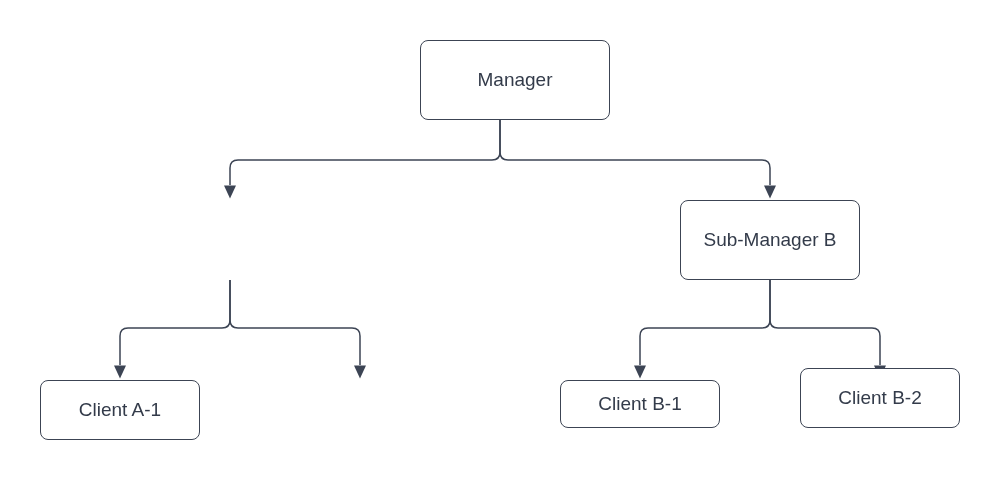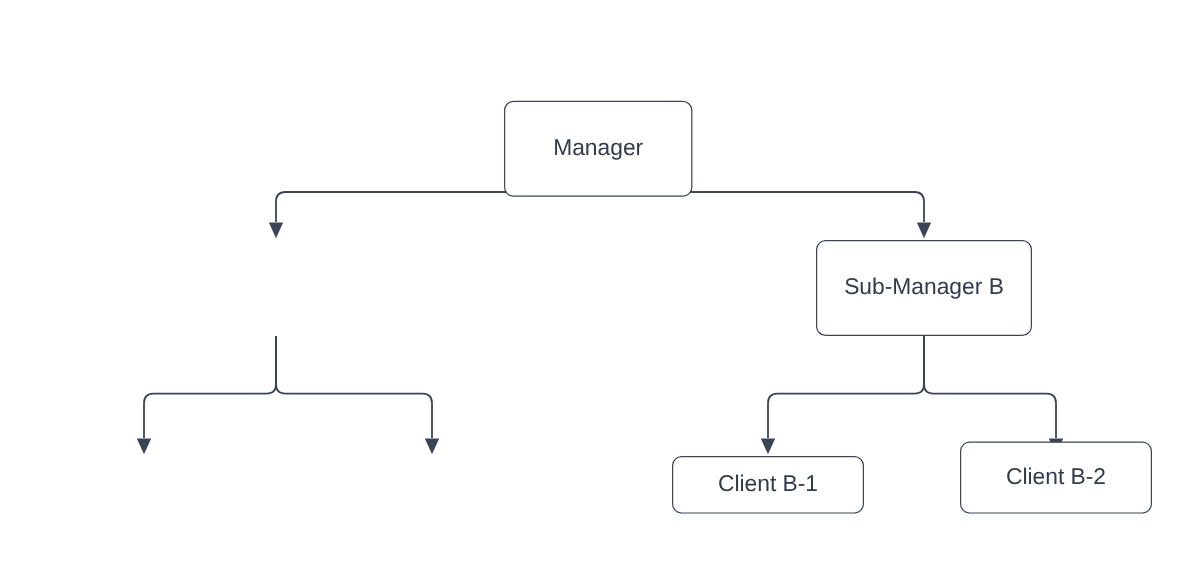--- a/index.html
+++ b/index.html
@@ -88,29 +88,32 @@
       <path class="arrow" d="M640 378.5 L634 365.5 L646 365.5 Z"></path>
     </g>
 
     <g>
       <path class="edge" d="M770 280 V320 Q770 328 778 328 H872 Q880 328 880 336 V365"></path>
       <path class="arrow" d="M880 378.5 L874 365.5 L886 365.5 Z"></path>
     </g>
 
   </svg>
 
-  <div class="node" style="left:420px; top:40px; width:157px; height:80px;margin-top:44px;">
+  <div class="node" style="left:420px; top:40px; width:190px; height:80px;">
     <span class="label">Manager</span>
   </div>
 
 
   <div class="node" style="left:680px; top:200px; width:180px; height:80px;">
     <span class="label">Sub-Manager B</span>
   </div>
 
+  <div class="node" style="left:40px; top:380px; width:160px; height:60px;">
+    <span class="label">Client A-1</span>
+  </div>
 
 
   <div class="node" style="left:560px; top:380px; width:160px; height:48px;">
     <span class="label">Client B-1</span>
   </div>
 
   <div class="node" style="left:800px; top:368px; width:160px; height:60px;">
     <span class="label">Client B-2</span>
   </div>
 

